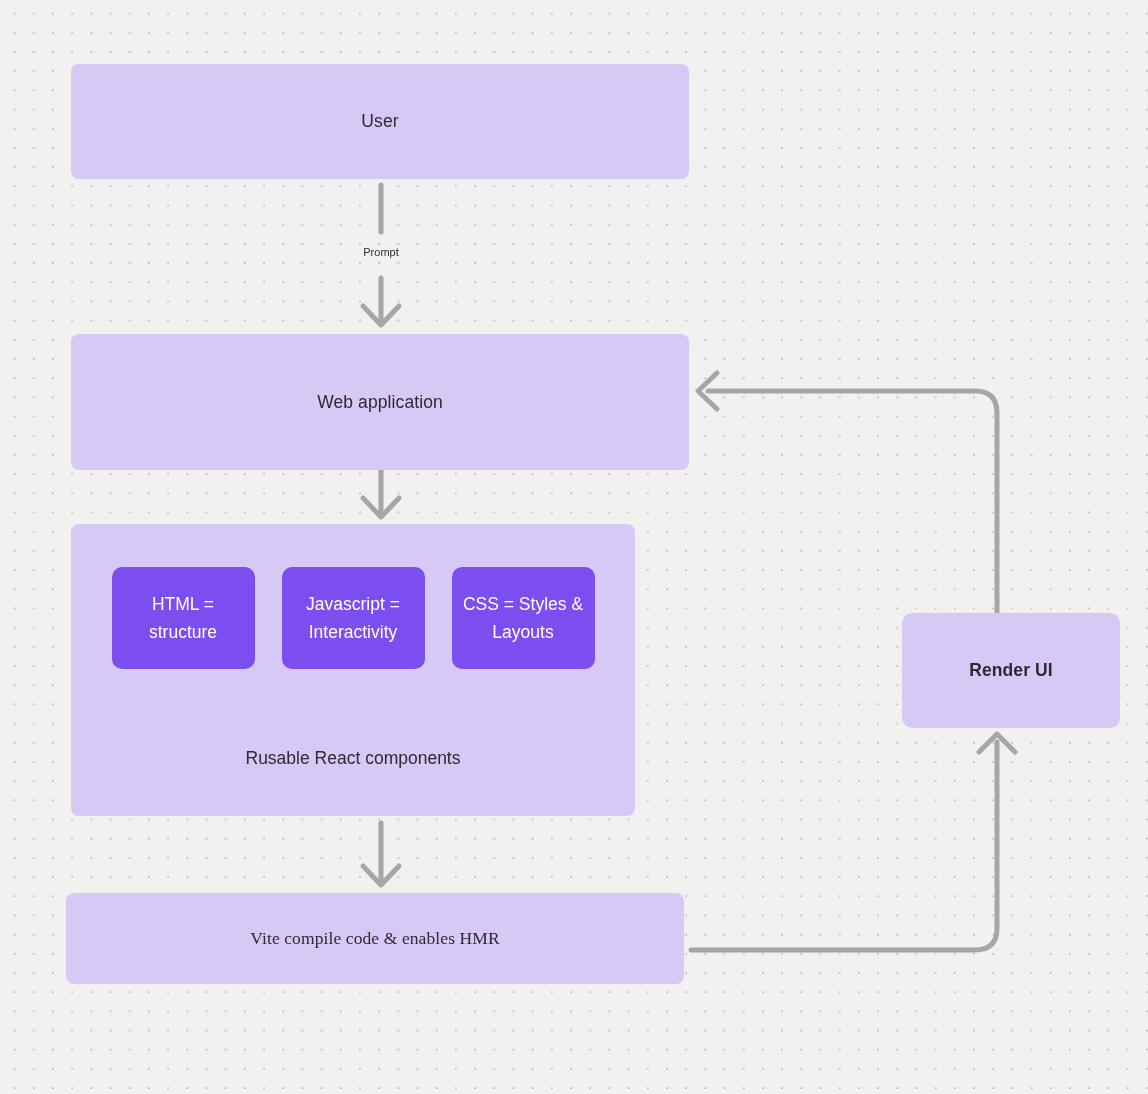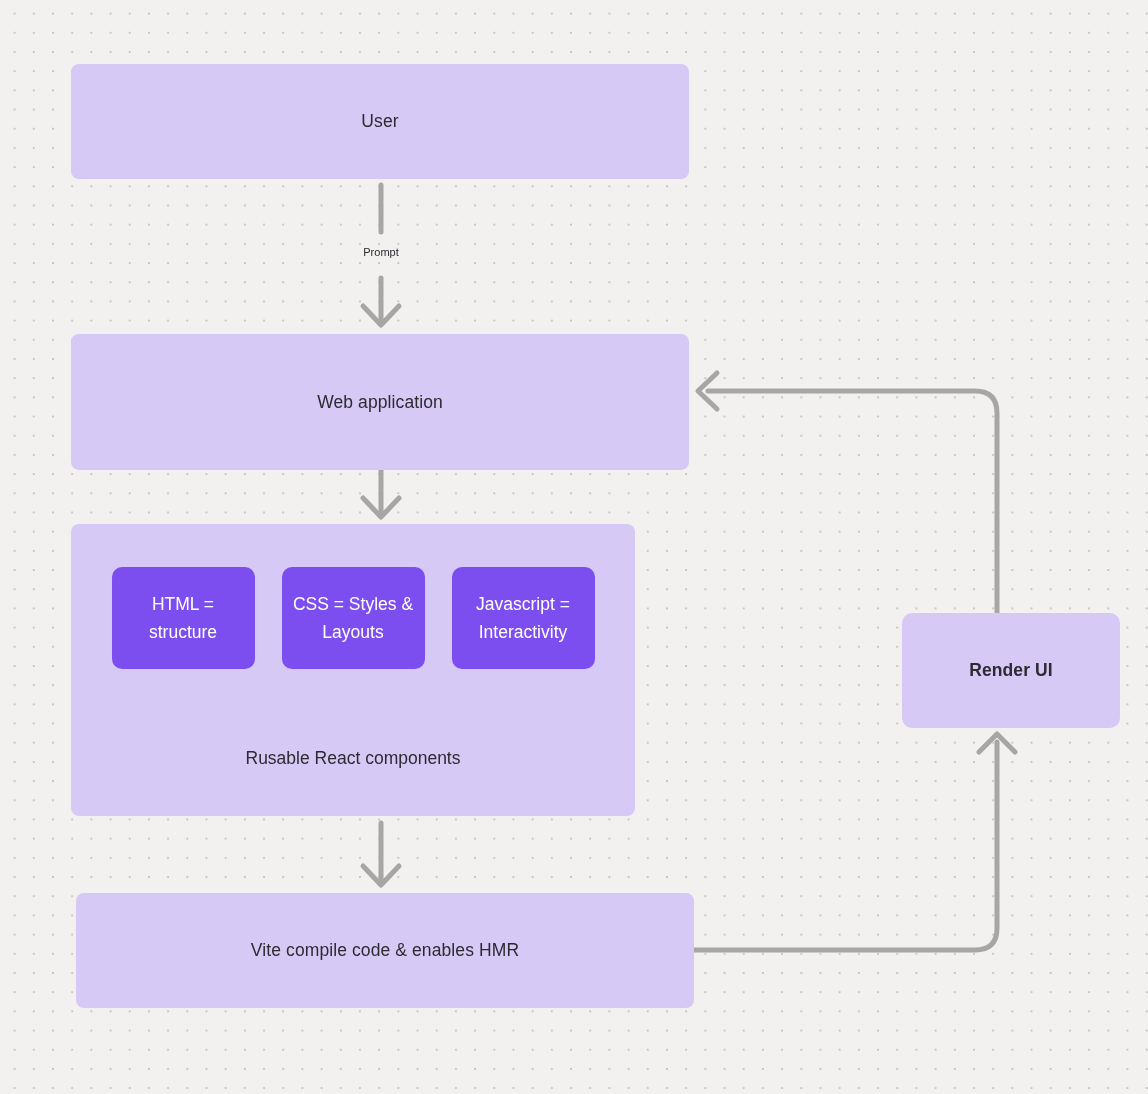--- a/index.html
+++ b/index.html
@@ -20,21 +20,21 @@
     border-radius: 8px;
     display: flex;
     align-items: center;
     justify-content: center;
     font-size: 17.5px;
     color: #2b2b30;
     letter-spacing: 0.1px;
   }
   .node-user          { left: 71px;  top: 64px;  width: 618px; height: 115px; }
   .node-web           { left: 71px;  top: 334px; width: 618px; height: 136px; }
-  .node-vite          { left: 76px;  top: 893px; width: 618px; height: 115px; }
+  .node-vite          { left: 66px;  top: 893px; width: 618px; height: 91px; font-family: Liberation Serif, serif; }
   .node-render        { left: 902px; top: 613px; width: 218px; height: 115px; border-radius: 10px; font-weight: bold; }
   .group {
     position: absolute;
     left: 71px; top: 524px; width: 564px; height: 292px;
     background: #d7c9f6;
     border-radius: 8px;
   }
   .group-row {
     position: absolute;
     left: 0; top: 43px; width: 100%;
@@ -129,24 +129,24 @@
   <div class="node node-web">
     <span>Web application</span>
   </div>
 
   <div class="group">
     <div class="group-row">
       <div class="subnode">
         <span>HTML = structure</span>
       </div>
       <div class="subnode">
-        <span>CSS = Styles &amp; Layouts</span>
+        <span>Javascript = Interactivity</span>
       </div>
       <div class="subnode">
-        <span>Javascript = Interactivity</span>
+        <span>CSS = Styles &amp; Layouts</span>
       </div>
     </div>
     <div class="group-caption">Rusable React components</div>
   </div>
 
   <div class="node node-vite">
     <span>Vite compile code &amp; enables HMR</span>
   </div>
 
   <div class="node node-render">

